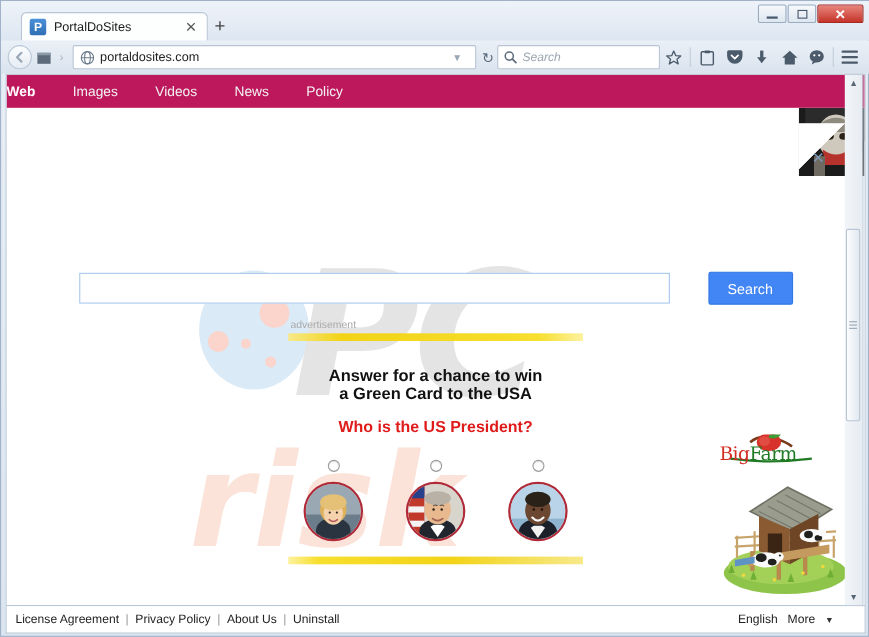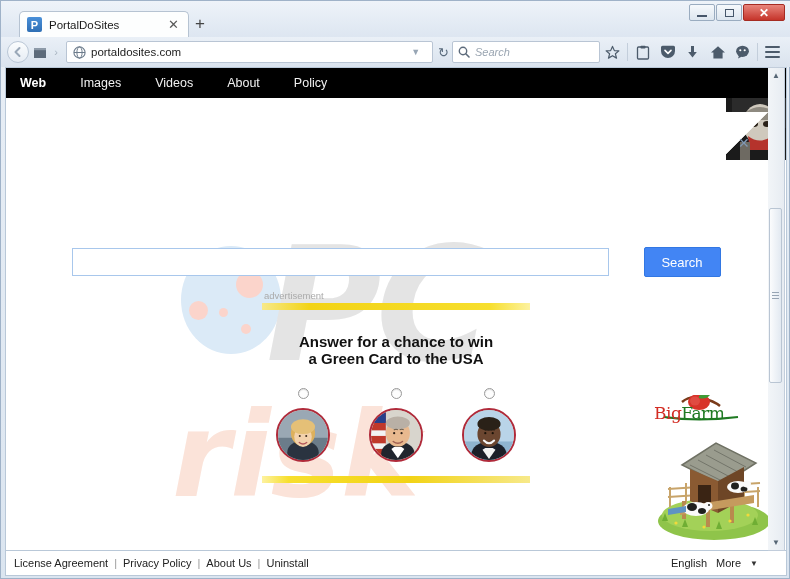--- a/index.html
+++ b/index.html
@@ -98,22 +98,22 @@
   .burger { display: flex; flex-direction: column; gap: 3px; }
   .burger span { display:block; width: 15px; height: 2px; background: #4c5b6b; border-radius: 1px; }
 
   
   .content {
     position: absolute; left: 4px; top: 66px; width: 782px; height: 484px;
     background: #fff; border: 1px solid #b9c8d8; overflow: hidden;
   }
   
   .sitenav {
-    height: 30px; background: #000000; display: flex; align-items: center;
-    padding-left: 14px; position: relative; z-index: 5;
+    height: 30px; background: #be185d; display: flex; align-items: center;
+    position: relative; z-index: 5;
   }
   .sitenav a {
     color: #f2f2f2; font-size: 12.5px; text-decoration: none;
     margin-right: 34px; cursor: pointer;
   }
   .sitenav a.active { font-weight: bold; color: #fff; }
 
   
   .wm { position: absolute; pointer-events: none; user-select: none; }
   .wm-pc {
@@ -359,21 +359,21 @@
       </div>
     </div>
   </div>
 
   <div class="content">
 
     <div class="sitenav">
       <a class="active">Web</a>
       <a>Images</a>
       <a>Videos</a>
-      <a>About</a>
+      <a>News</a>
       <a>Policy</a>
     </div>
 
     <div class="wm wm-lens">
       <i class="d1"></i>
         <i class="d2"></i>
         <i class="d3"></i>
         <i class="d4"></i>
     </div>
     <div class="wm wm-pc">PC</div>
@@ -385,20 +385,21 @@
     </div>
 
     <div class="adblock">
       <div class="adlabel">advertisement</div>
       <div class="ybar"></div>
 
       <div class="adtitle">
         <div>Answer for a chance to win</div>
         <div>a Green Card to the USA</div>
       </div>
+      <div class="adq">Who is the US President?</div>
 
       <div class="choices">
 
         <div class="choice">
           <div class="radio"></div>
           <div class="portrait">
             <svg class="svgwrap" viewBox="0 0 54 54">
               <rect width="54" height="54" fill="#9aa8b4"></rect>
               <rect y="30" width="54" height="24" fill="#6b7c8a"></rect>
               <ellipse cx="27" cy="46" rx="17" ry="13" fill="#2a3340"></ellipse>

